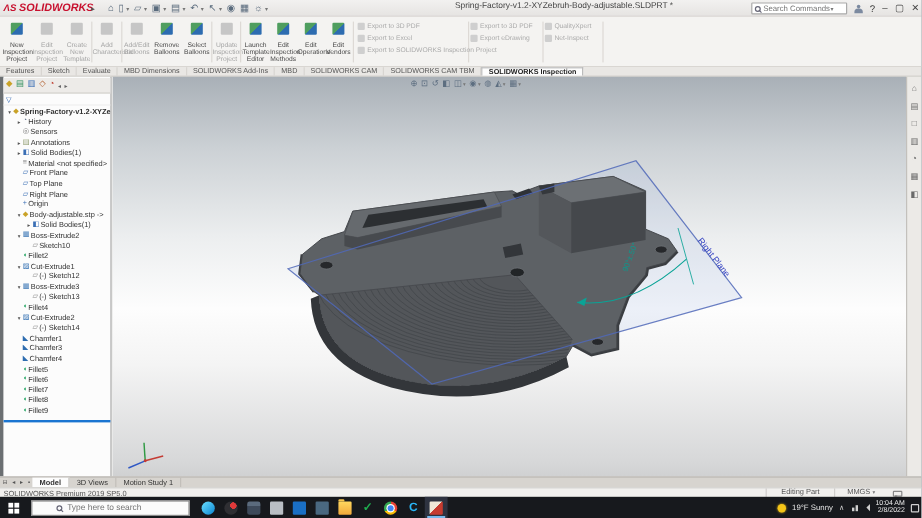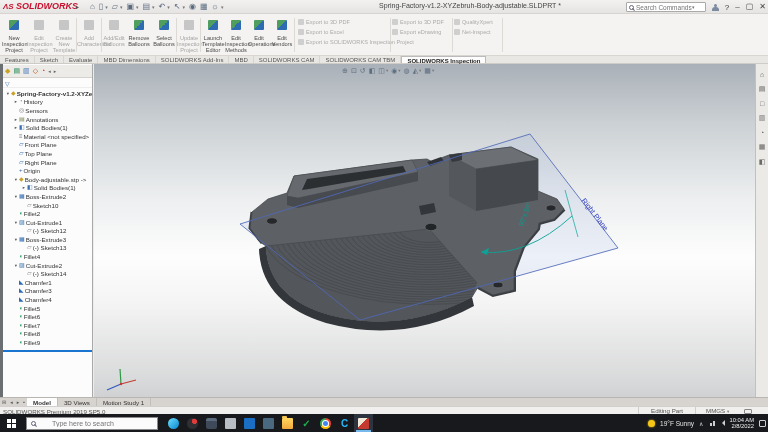--- a/index.html
+++ b/index.html
@@ -85,21 +85,21 @@
   #sb-left{position:absolute;left:3px;top:1px;}
   #sb-edit{position:absolute;left:638px;top:0;width:58px;text-align:center;border-left:1px solid #d0cecb;border-right:1px solid #d0cecb;line-height:8px;}
   #sb-units{position:absolute;left:706px;top:0;line-height:8px;}
   #sb-units .car{font-size:4.5px;color:#777;}
   .bubble{position:absolute;left:744px;top:1.5px;width:8px;height:5px;border:1px solid #888;border-radius:1px;}
   .bubble::after{content:'';position:absolute;left:1px;bottom:-2px;border:1px solid transparent;border-top-color:#888;border-left-color:#888;}
 
   
   #taskbar{position:absolute;left:0;top:414px;width:768px;height:18px;background:#17191d;}
   #startbtn{position:absolute;left:7px;top:5px;width:4px;height:4px;background:#fff;box-shadow:5px 0 #fff,0 5px #fff,5px 5px #fff;}
-  #tbsearch{position:absolute;left:26px;top:2.5px;width:132px;height:13px;background:#fbfbfb;border:1px solid #8a8a8a;display:flex;align-items:center;gap:16px;padding:0 4px;}
+  #tbsearch{position:absolute;left:26px;top:2.5px;width:132px;height:13px;background:#fbfbfb;border:1px solid #8a8a8a;display:flex;align-items:center;gap:4px;padding:0 20px;}
   #tbsearch input{border:none;outline:none;flex:1;font-size:7px;color:#555;background:transparent;padding:0;}
   #apps{position:absolute;left:164px;top:0;height:18px;display:flex;}
   .appslot{width:19px;height:18px;display:flex;align-items:center;justify-content:center;position:relative;}
   .appslot.active{background:#2e3340;}
   .appslot.active::after{content:'';position:absolute;left:2px;bottom:0;width:15px;height:2px;background:#76b9ed;}
   .ti{width:11px;height:11px;}
   .ti-edge{border-radius:50%;background:linear-gradient(135deg,#6be0ff,#0a84d0);}
   .ti-darkred{border-radius:50%;background:radial-gradient(circle at 68% 30%,#e03a3a 24%,#2f2f33 27%);}
   .ti-calc{border-radius:2px;background:linear-gradient(#5b6b7d 30%,#3e4a5a 30%);}
   .ti-grayapp{border-radius:1px;background:#b9bec4;}

